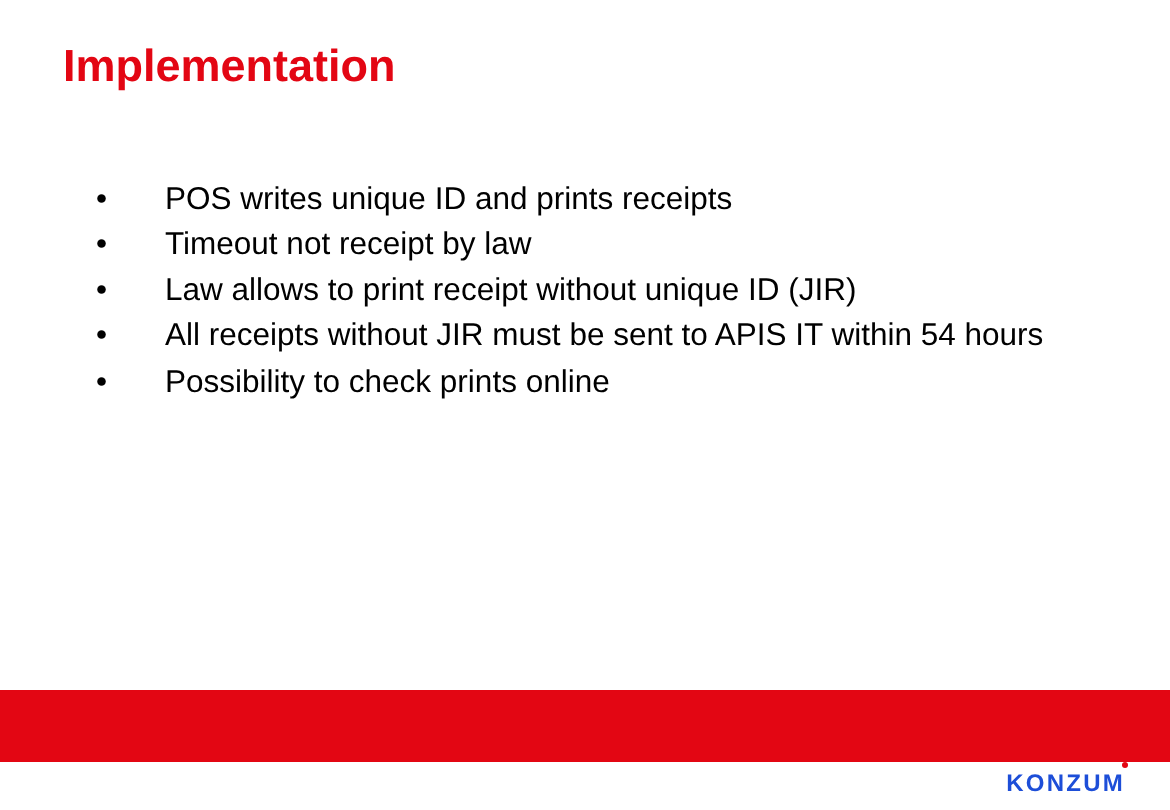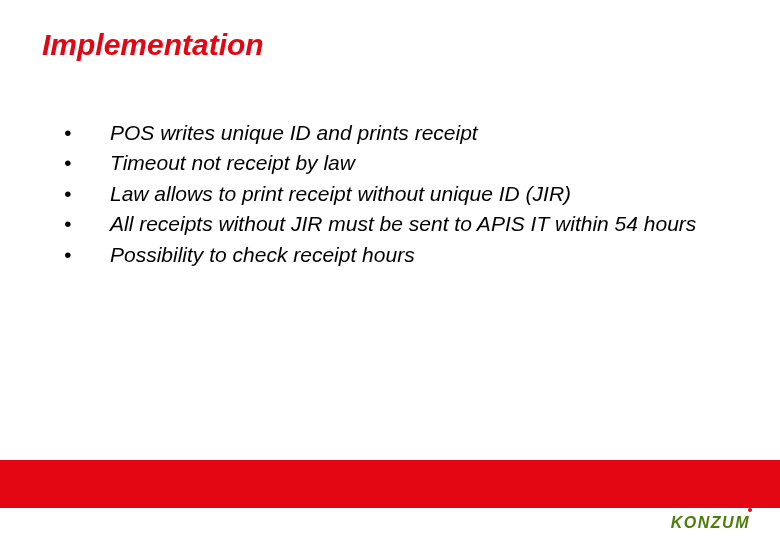--- a/index.html
+++ b/index.html
@@ -1,52 +1,52 @@
 <!DOCTYPE html>
 <html><head>
 <meta charset="utf-8">
 <style>
   * { margin: 0; padding: 0; box-sizing: border-box; }
   html, body { width: 780px; height: 540px; background: #fff; font-family: Arial, Helvetica, sans-serif; color: #000; }
-  .slide { position: relative; width: 780px; height: 527px; font-style: italic; }
+  .slide { position: relative; width: 780px; height: 527px; }
   .title { position: absolute; left: 42px; top: 28px; font-size: 30px; font-weight: bold; color: #e30613; }
   .content { position: absolute; left: 64px; top: 118px; width: 640px; font-size: 21px; line-height: 1.45; }
   .li { display: flex; }
   .bullet { width: 46px; flex: 0 0 46px; }
   .txt { flex: 1; }
   .footer-bar { position: absolute; left: 0; top: 460px; width: 780px; height: 48px; background: #e30613; }
-  .logo { position: absolute; right: 30px; top: 514px; font-family: Arial, Helvetica, sans-serif; font-size: 16px; font-weight: 900; letter-spacing: 1.5px; color: #4d7c0f; }
+  .logo { position: absolute; right: 30px; top: 514px; font-family: Arial, Helvetica, sans-serif; font-size: 16px; font-weight: 900; letter-spacing: 1.5px; color: #1d4ed8; }
   .logo .dot { position: absolute; top: -6px; right: -2px; width: 4px; height: 4px; background: #e30613; border-radius: 50%; }
 </style>
 </head>
 <body>
 
 <div class="slide">
   <div class="title">Implementation</div>
 
   <div class="content">
     <div class="li">
       <div class="bullet">•</div>
-      <div class="txt">POS writes unique ID and prints receipt</div>
+      <div class="txt">POS writes unique ID and prints receipts</div>
     </div>
     <div class="li">
       <div class="bullet">•</div>
       <div class="txt">Timeout not receipt by law</div>
     </div>
     <div class="li">
       <div class="bullet">•</div>
       <div class="txt">Law allows to print receipt without unique ID (JIR)</div>
     </div>
     <div class="li">
       <div class="bullet">•</div>
       <div class="txt">All receipts without JIR must be sent to APIS IT within 54 hours</div>
     </div>
     <div class="li">
       <div class="bullet">•</div>
-      <div class="txt">Possibility to check receipt hours</div>
+      <div class="txt">Possibility to check prints online</div>
     </div>
   </div>
 
   <div class="footer-bar"></div>
 
   <div class="logo">
     <span>KONZUM</span>
     <span class="dot"></span>
   </div>
 </div>

